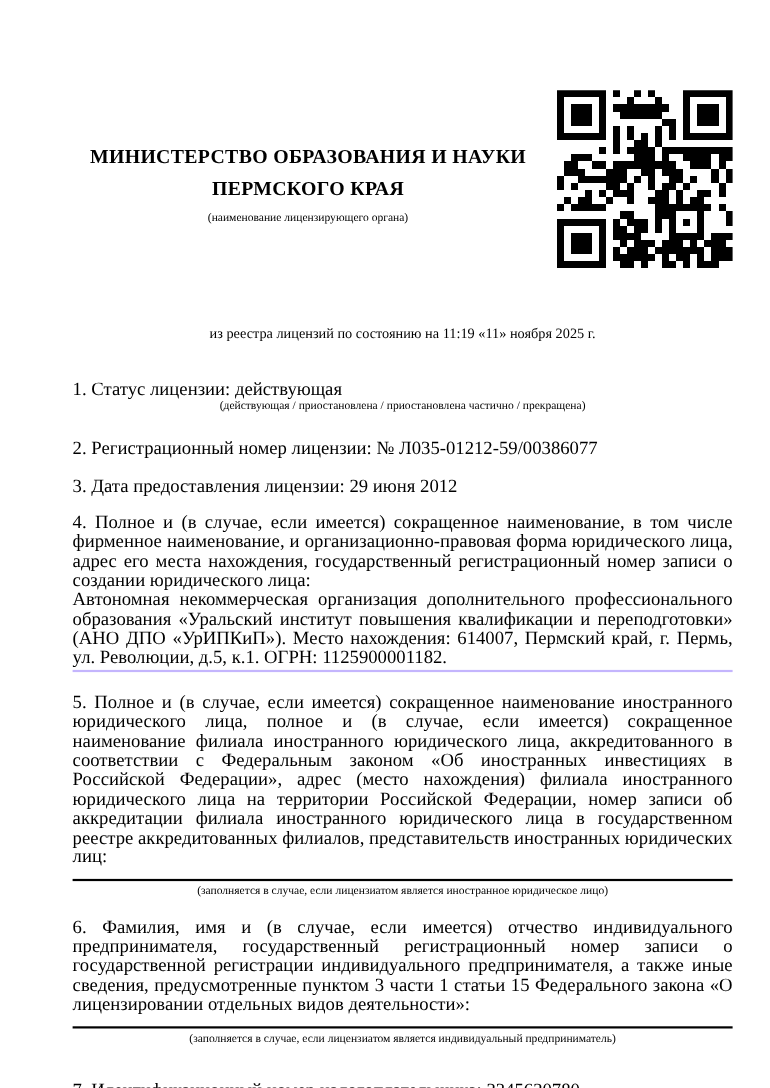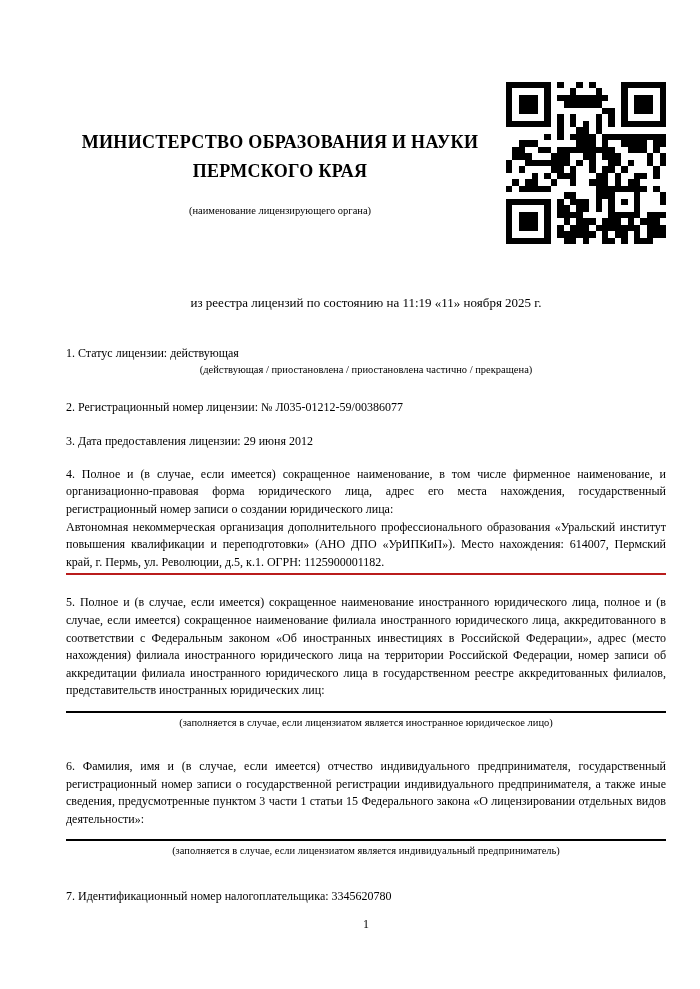--- a/index.html
+++ b/index.html
@@ -33,57 +33,57 @@
     padding-right: 12px;
   }
   .ministry-name {
     font-weight: bold;
     font-size: 18px;
     line-height: 29px;
     letter-spacing: 0.3px;
   }
   .ministry-note {
     font-size: 10.5px;
-    margin-top: 19px;
+    margin-top: 7px;
   }
   .qr {
     width: 160px;
     height: 162px;
     flex: 0 0 auto;
   }
   .doc-title {
     margin-top: 50px;
     text-align: center;
     font-size: 13px;
     line-height: 18px;
   }
   .item {
-    font-size: 12px;
+    font-size: 17px;
     line-height: 17.6px;
     text-align: justify;
     font-family: Liberation Serif, serif;
   }
   .plain {
     text-align: left;
   }
   .item-note {
     text-align: right;
     font-size: 10.5px;
     line-height: 13px;
     text-align-last: center;
   }
   .mt-item1 { margin-top: 33px; }
   .mt-item2 { margin-top: 23px; }
   .mt-item3 { margin-top: 17px; }
   .mt-item4 { margin-top: 15px; }
   .mt-item5 { margin-top: 19px; }
-  .mt-item6 { margin-top: 29px; }
+  .mt-item6 { margin-top: 17px; }
   .mt-item7 { margin-top: 31px; }
   .underlined-answer {
-    border-bottom: 2px solid #b91c1c;
+    border-bottom: 2px solid #c4b5fd;
     padding-bottom: 2px;
   }
   .blank-answer-line {
     height: 11px;
     border-bottom: 2px solid #000000;
   }
   .note-gap {
     margin-top: 3px;
   }
   .page-number {

